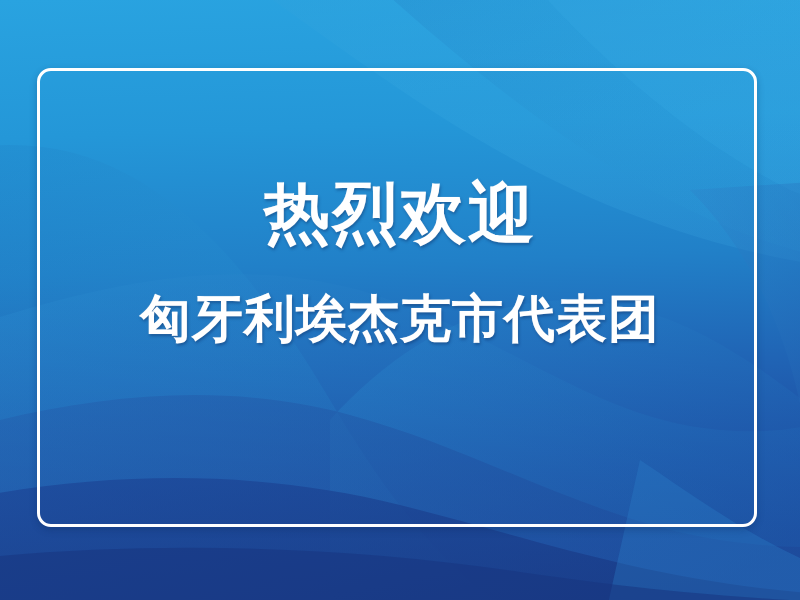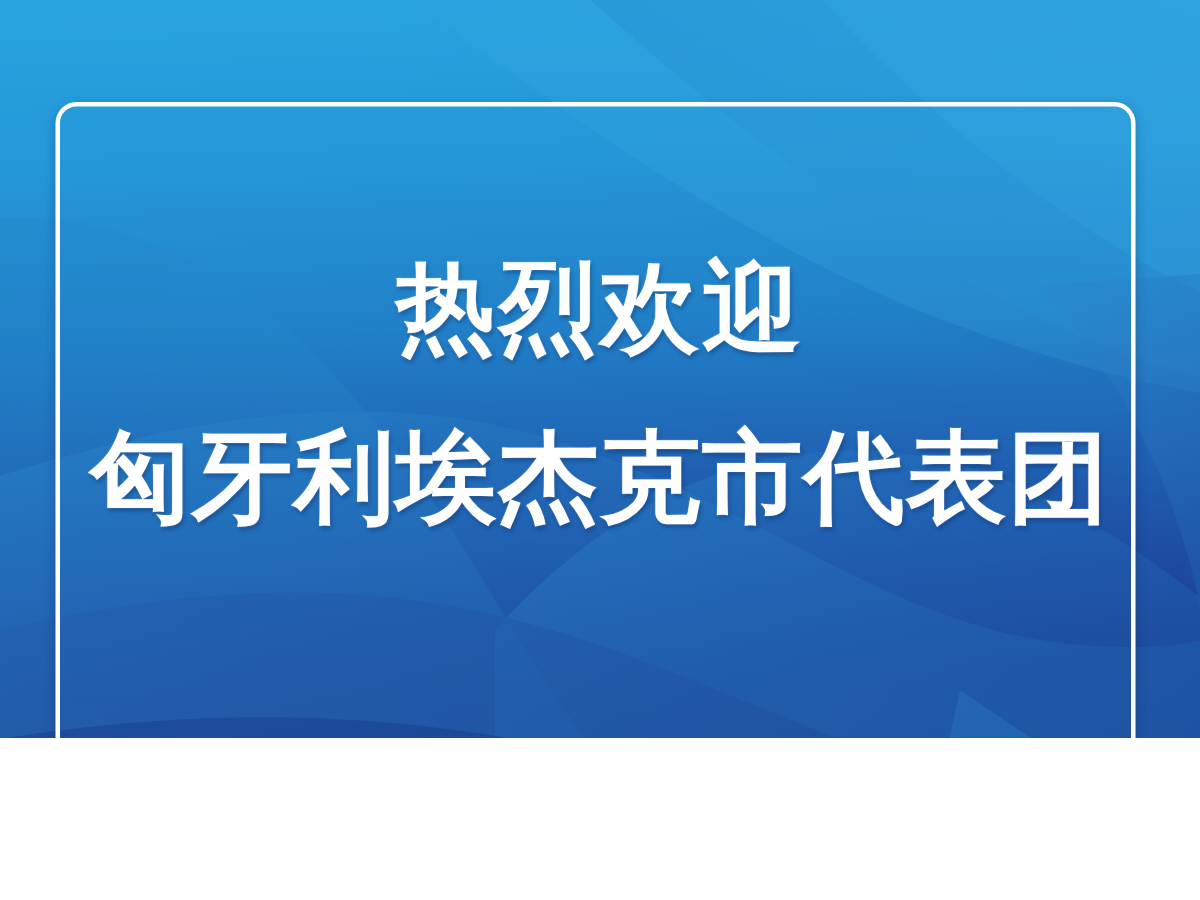--- a/index.html
+++ b/index.html
@@ -3,21 +3,21 @@
 <meta charset="utf-8">
 <style>
   html, body {
     margin: 0;
     padding: 0;
     background: #ffffff;
   }
   #banner {
     position: relative;
     width: 800px;
-    height: 492px;
+    height: 600px;
     overflow: hidden;
     background: linear-gradient(178deg,
         #29a3e0 0%,
         #2497d8 22%,
         #2180c8 44%,
         #2063b4 62%,
         #1d4aa0 78%,
         #1b3d91 90%,
         #1c3c8e 100%);
     font-family: "DejaVu Sans", "Liberation Sans", sans-serif;
@@ -69,21 +69,21 @@
        1px 2px 3px rgba(12, 45, 100, 0.45),
        0 0 1px rgba(255,255,255,0.55);
     line-height: 1.0;
   }
   #line-1 {
     font-size: 66px;
     letter-spacing: 2px;
     margin-bottom: 46px;
   }
   #line-2 {
-    font-size: 67px;
+    font-size: 51px;
     letter-spacing: 1px;
     margin-bottom: 76px;
   }
   #line-3 {
     font-size: 67px;
     letter-spacing: 1px;
   }
 </style>
 </head>
 <body>

